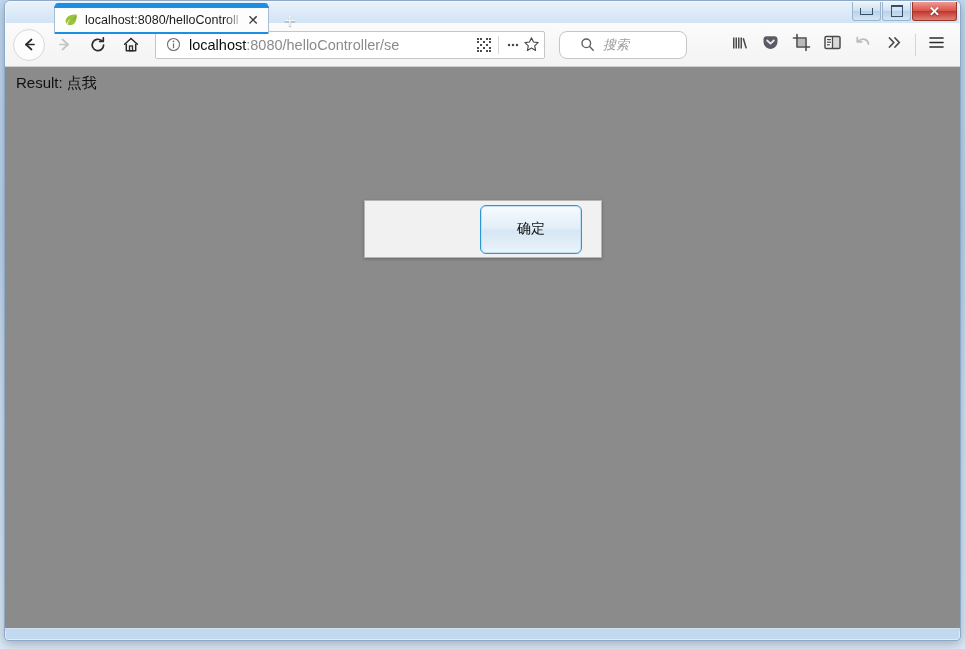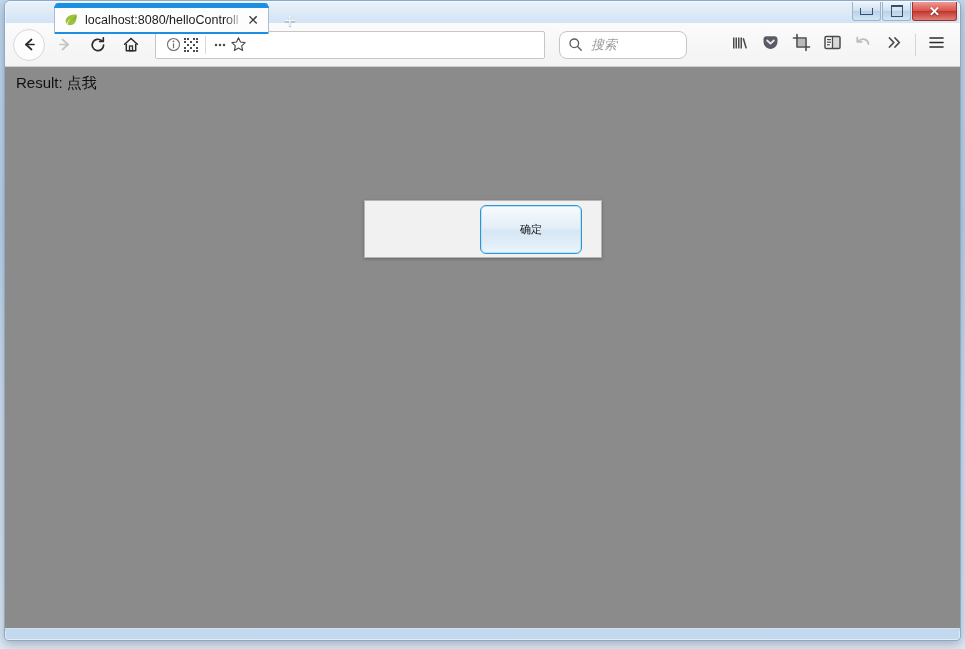--- a/index.html
+++ b/index.html
@@ -196,21 +196,21 @@
   #searchbar {
     flex: 0 0 auto;
     width: 128px;
     height: 28px;
     margin-left: 14px;
     background: #fff;
     border: 1px solid #c6c6c6;
     border-radius: 8px;
     display: flex;
     align-items: center;
-    padding: 0 6px;
+    padding: 0 18px;
     box-sizing: border-box;
   }
   .search-placeholder {
     margin-left: 7px;
     font-size: 13px;
     font-style: italic;
     color: #9a9a9a;
   }
 
   #toolbar-right {
@@ -270,21 +270,21 @@
     display: flex;
     align-items: center;
     justify-content: flex-end;
     padding-right: 19px;
     box-sizing: border-box;
   }
   #modal-ok {
     min-width: 72px;
     height: 23px;
     padding: 12px 14px;
-    font-size: 11px;
+    font-size: 14px;
     font-family: "Liberation Sans", sans-serif;
     color: #111;
     border: 1px solid #2d95d4;
     border-radius: 6px;
     background: linear-gradient(180deg,#f6fbfe 0%, #e3eef7 47%, #d6e6f3 53%, #eaf4fb 100%);
     box-shadow: 0 0 0 1px #bfe0f5 inset;
     cursor: pointer;
     display: flex; align-items: center; justify-content: center;
   }
 
@@ -383,20 +383,21 @@
     </div>
 
     <div id="urlbar">
       <span class="url-icon">
         <svg width="15" height="15" viewBox="0 0 15 15">
           <circle cx="7.5" cy="7.5" r="6" fill="none" stroke="#6f6f6f" stroke-width="1.1"></circle>
           <circle cx="7.5" cy="4.4" r="0.85" fill="#6f6f6f"></circle>
           <rect x="6.9" y="6.3" width="1.25" height="5" rx="0.6" fill="#6f6f6f"></rect>
         </svg>
       </span>
+      <span class="url-text"><span class="host">localhost</span><span>:8080/helloController/se</span></span>
       <span class="url-icon">
         <svg width="16" height="16" viewBox="0 0 16 16">
           <g fill="#4b4b4b">
             <rect x="1" y="1" width="2" height="2"></rect>
               <rect x="4" y="1" width="2" height="2"></rect>
               <rect x="10" y="1" width="2" height="2"></rect>
               <rect x="13" y="1" width="2" height="2"></rect>
             <rect x="1" y="4" width="2" height="2"></rect>
               <rect x="7" y="4" width="2" height="2"></rect>
               <rect x="13" y="4" width="2" height="2"></rect>

